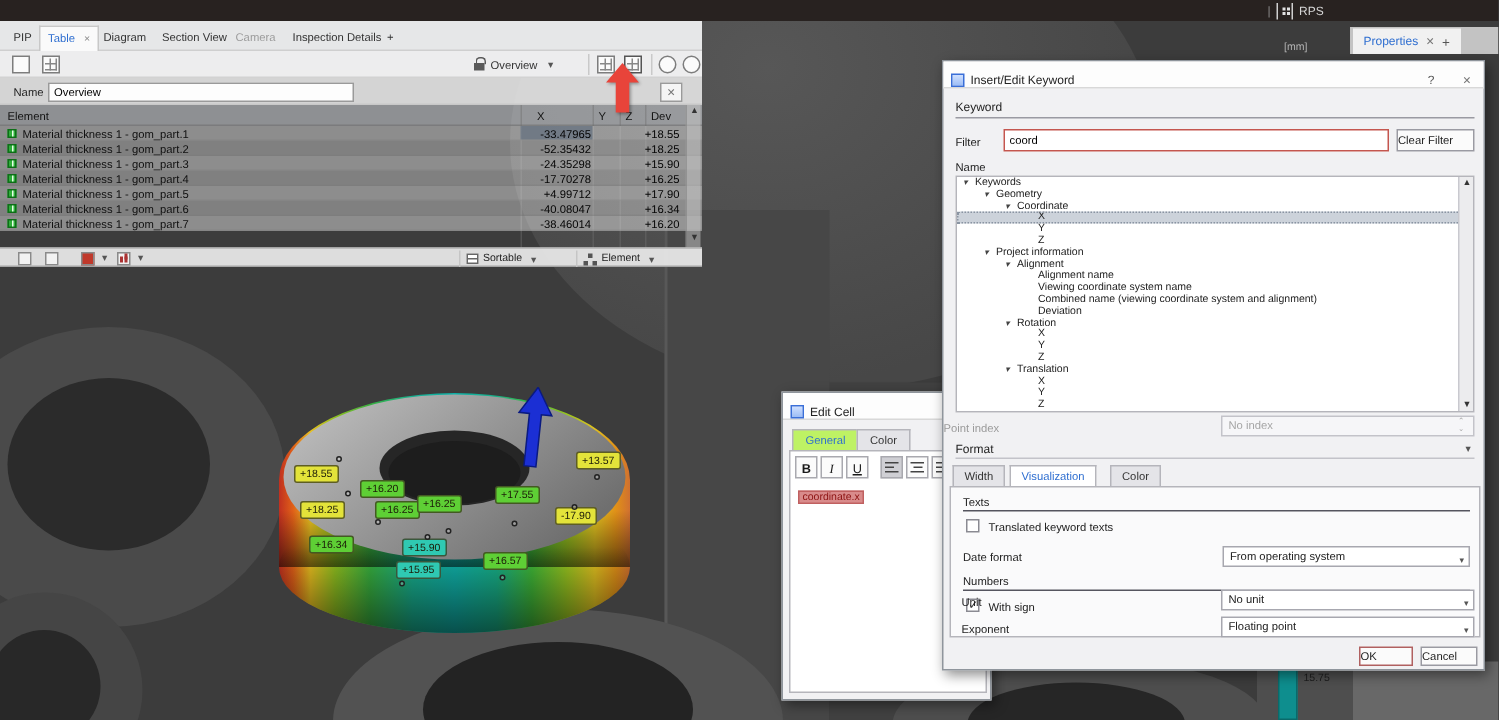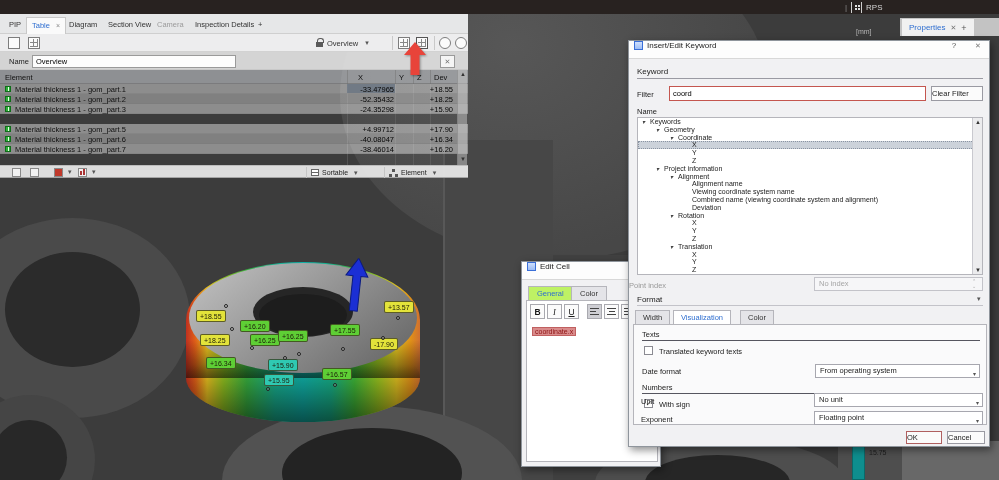--- a/index.html
+++ b/index.html
@@ -61,21 +61,21 @@
   .fic{position:absolute;top:2px;width:9px;height:9px;border:1px solid #8a8a8a;background:#f2f2f2}
   .fic.redtbl{background:#c0392b}
   .fic.chart{background:linear-gradient(#f2f2f2,#f2f2f2)}
   .fic.chart:before{content:"";position:absolute;left:1px;bottom:1px;width:2px;height:4px;background:#a33;box-shadow:3px 0 0 #a33,3px -2px 0 #a33}
   .fcombo{position:absolute;top:1px;height:11px;display:flex;align-items:center;gap:3px;font-size:7px;color:#222;border-left:1px solid #c5c5c5;padding:0 4px}
   .minitable{width:8px;height:7px;border:1px solid #666;background:linear-gradient(#666,#666) 0 2px/100% 1px no-repeat,#fff}
   .hier{width:9px;height:8px;position:relative}
   .hier:before{content:"";position:absolute;left:3px;top:0;width:3px;height:3px;background:#555;box-shadow:-3px 5px 0 #555,3px 5px 0 #555}
   
   .dlg{position:absolute;background:#f1f1f3;border:1px solid #8f959c;box-shadow:2px 3px 8px rgba(0,0,0,.45)}
-  .dtitle{position:absolute;left:0;top:0;right:0;height:18px;background:#fdfdfd;border-bottom:1px solid #d8d8d8;display:flex;align-items:flex-start;gap:4px;padding:0 5px;font-size:8px;color:#222}
+  .dtitle{position:absolute;left:0;top:0;right:0;height:18px;background:#fdfdfd;border-bottom:1px solid #d8d8d8;display:flex;align-items:flex-end;gap:4px;padding:0 5px;font-size:8px;color:#222}
   .dico{width:9px;height:9px;border:1px solid #3a6fd8;background:linear-gradient(#cfe0ff,#9dbdf5)}
   .dbtn{margin-left:auto;width:12px;text-align:center;color:#555;font-size:8px}
   .qglyph:before{content:"?";color:#555;font-size:8px}
   .grp{font-size:8px;color:#222}
   .rule{position:absolute;height:1px;background:#9a9aa2}
   .fld{position:absolute;font-size:7.5px;color:#222}
   .fld.gray{color:#9a9a9a}
   .inp{position:absolute;height:15px;background:#fff;border:1px solid #a7a7af;font-size:7.5px;padding:0 3px;font-family:"Liberation Sans",sans-serif}
   .btn{position:absolute;background:#fbfbfb;border:1px solid #9a9aa2;font-size:7.5px;text-align:left;color:#222}
   .drop{position:absolute;height:14px;background:#fff;border:1px solid #a7a7af;font-size:7.5px;line-height:12px;padding:0 4px;color:#222}
@@ -272,20 +272,26 @@
     <span class="ename">Material thickness 1 - gom_part.2</span>
     <span class="xval" style="left:332px">-52.35432</span>
     <span class="devval" style="left:413px">+18.25</span>
   </div>
   <div class="trowt" style="top:90px">
     <span class="cube"></span>
     <span class="ename">Material thickness 1 - gom_part.3</span>
     <span class="xval" style="left:332px">-24.35298</span>
     <span class="devval" style="left:413px">+15.90</span>
   </div>
+  <div class="trowt alt" style="top:100px">
+    <span class="cube"></span>
+    <span class="ename">Material thickness 1 - gom_part.4</span>
+    <span class="xval" style="left:332px">-17.70278</span>
+    <span class="devval" style="left:413px">+16.25</span>
+  </div>
   <div class="trowt" style="top:110px">
     <span class="cube"></span>
     <span class="ename">Material thickness 1 - gom_part.5</span>
     <span class="xval" style="left:332px">+4.99712</span>
     <span class="devval" style="left:413px">+17.90</span>
   </div>
   <div class="trowt alt" style="top:120px">
     <span class="cube"></span>
     <span class="ename">Material thickness 1 - gom_part.6</span>
     <span class="xval" style="left:332px">-40.08047</span>

